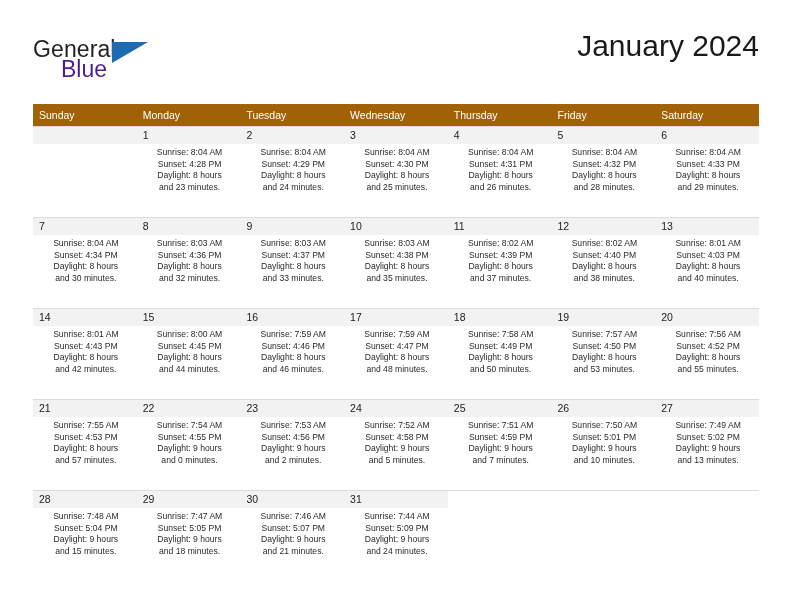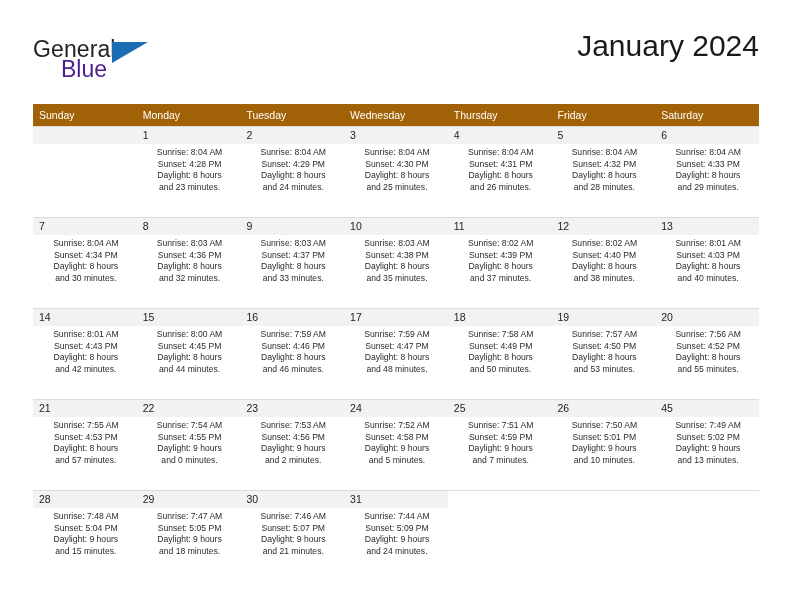--- a/index.html
+++ b/index.html
@@ -476,21 +476,21 @@
               <div class="cell-body">
                 <div>Sunrise: 7:50 AM</div>
                 <div>Sunset: 5:01 PM</div>
                 <div>Daylight: 9 hours</div>
                 <div>and 10 minutes.</div>
               </div>
             </div>
           </td>
           <td>
             <div class="cell-inner">
-              <div class="daynum-bar">45</div>
+              <div class="daynum-bar">27</div>
               <div class="cell-body">
                 <div>Sunrise: 7:49 AM</div>
                 <div>Sunset: 5:02 PM</div>
                 <div>Daylight: 9 hours</div>
                 <div>and 13 minutes.</div>
               </div>
             </div>
           </td>
         </tr>
         <tr class="row-band">

